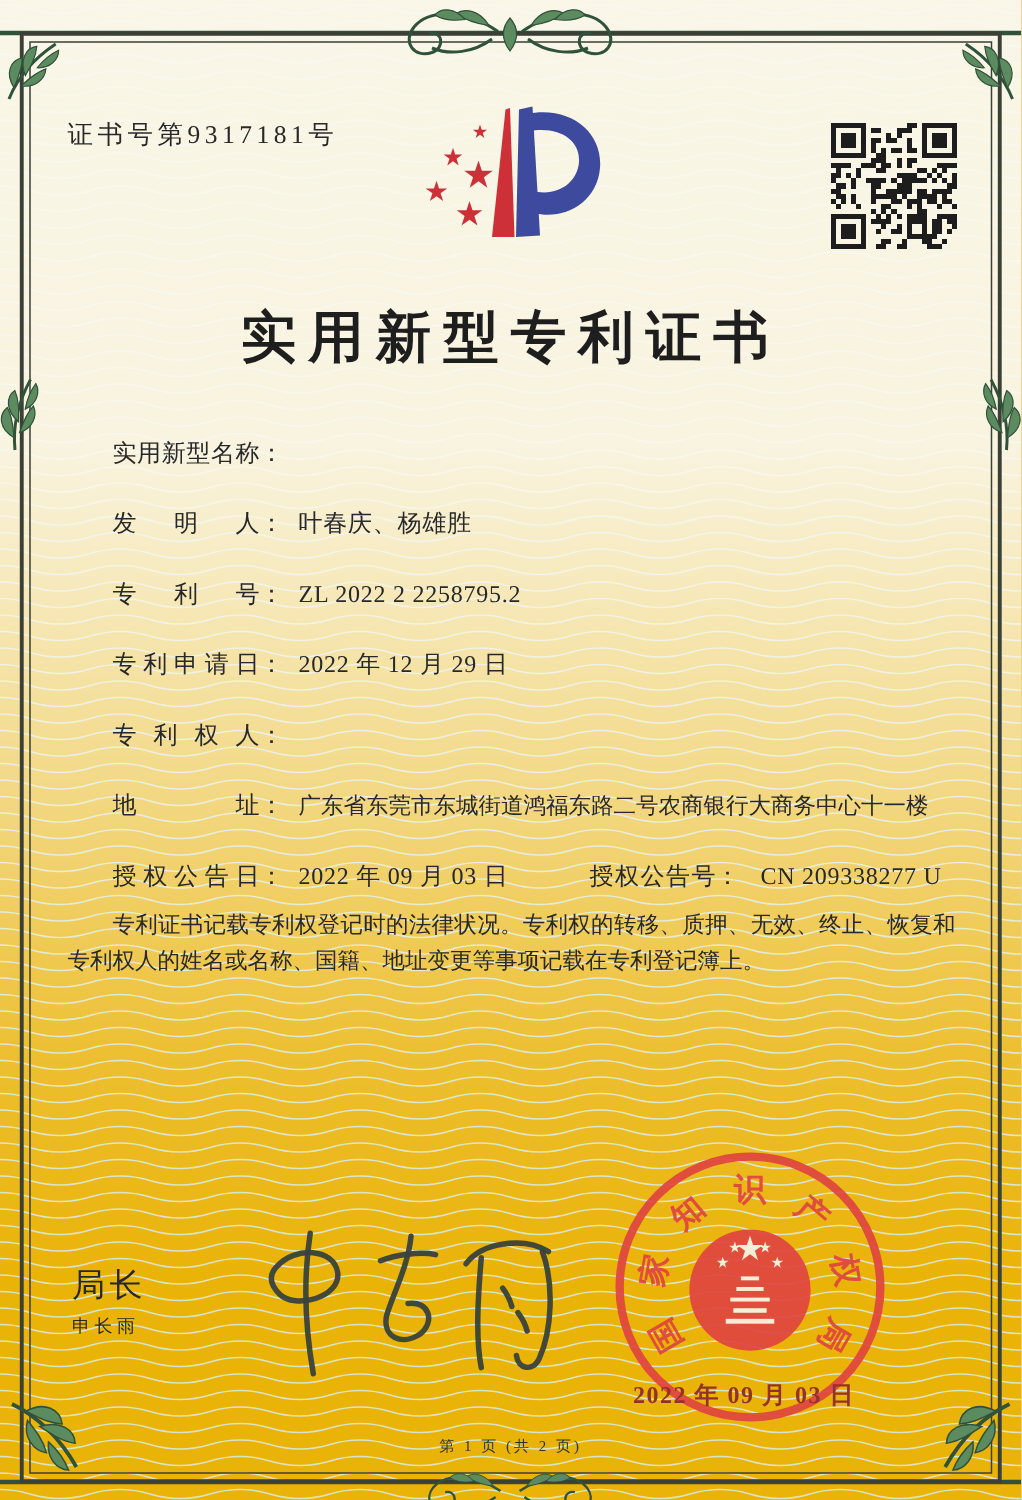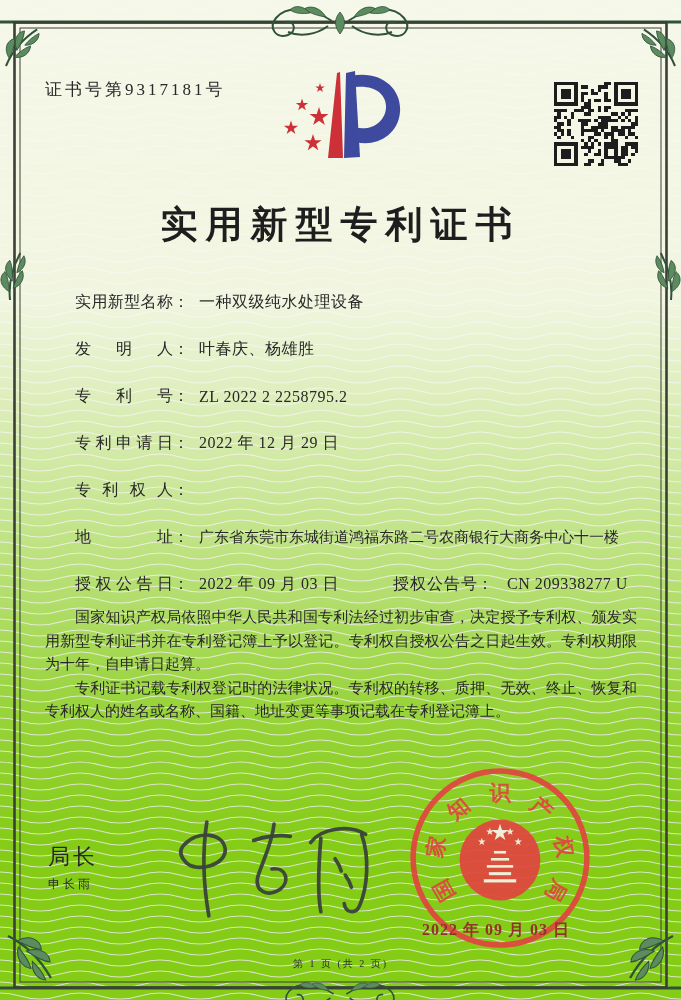--- a/index.html
+++ b/index.html
@@ -1,18 +1,18 @@
 <!DOCTYPE html>
 <html style="--logo-red: #cd3137; --logo-blue: #3e4a9e; --seal-red: #e0453f; --seal-date-red: #93322a; --ornament-green: #5d8b60; --ornament-green-dark: #30523a; --frame-dark: #3a4036; --wave-green: #d9e4c6; --text-ink: #282828;"><head>
 <meta charset="utf-8">
 <style>
   html,body{margin:0;padding:0;background:#e8ebdb;}
   .page{
     position:relative;width:681px;height:1000px;margin:0 auto;
-    background:#84cc16;overflow:hidden;
+    background:#eab308;overflow:hidden;
     font-family:"Liberation Serif","DejaVu Serif",serif;color:var(--text-ink,#282828);
   }
   .layer{position:absolute;inset:0;}
   #waves{z-index:0;}
   .paper-tint{z-index:1;pointer-events:none;
     background:linear-gradient(180deg,rgba(250,249,241,.96) 0%,rgba(250,249,241,.92) 30%,
       rgba(250,249,241,.55) 52%,rgba(250,249,241,.18) 70%,rgba(250,249,241,0) 85%);}
   #ornaments{z-index:2;pointer-events:none;}
   .content{position:absolute;inset:0;z-index:3;}
 
@@ -426,21 +426,20 @@
           <rect x="2" y="20" width="3" height="3"></rect>
         </g>
       </svg>
 
     <div class="title">实用新型专利证书</div>
 
     <div class="fields">
       <div class="row">
         <span class="flabel">实用新型名称</span>
           <span class="fcolon">：</span>
-        <span class="fvalue">一种双级纯水处理设备</span>
       </div>
       <div class="row">
         <span class="flabel">发明人</span>
           <span class="fcolon">：</span>
         <span class="fvalue">叶春庆、杨雄胜</span>
       </div>
       <div class="row">
         <span class="flabel">专利号</span>
           <span class="fcolon">：</span>
         <span class="fvalue">ZL 2022 2 2258795.2</span>
@@ -464,21 +463,20 @@
           <span class="fcolon">：</span>
         <span class="fvalue">2022 年 09 月 03 日</span>
         <span class="pair2">
           <span class="flabel">授权公告号</span><span class="fcolon">：</span>
           <span class="fvalue">CN 209338277 U</span>
         </span>
       </div>
     </div>
 
     <div class="paragraphs">
-      <p>国家知识产权局依照中华人民共和国专利法经过初步审查，决定授予专利权、颁发实用新型专利证书并在专利登记簿上予以登记。专利权自授权公告之日起生效。专利权期限为十年，自申请日起算。</p>
       <p>专利证书记载专利权登记时的法律状况。专利权的转移、质押、无效、终止、恢复和专利权人的姓名或名称、国籍、地址变更等事项记载在专利登记簿上。</p>
     </div>
 
     <div class="sig-title">局长</div>
     <div class="sig-name">申长雨</div>
 
     <svg class="sig-hand" viewBox="0 0 210 110">
       <path d="M40,8 C36,34 36,66 42,100"></path>
       <path d="M18,30 C30,16 56,18 58,34 C60,50 30,58 20,48 C12,40 14,34 18,30"></path>
       <path d="M86,26 C96,22 112,20 122,22"></path>

